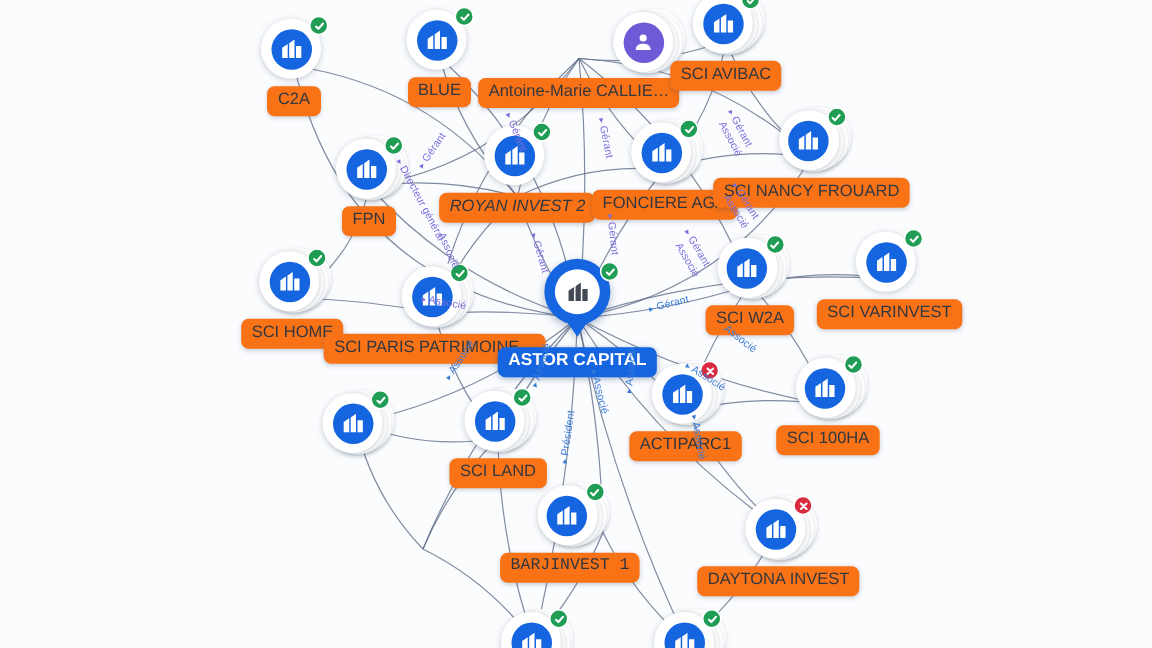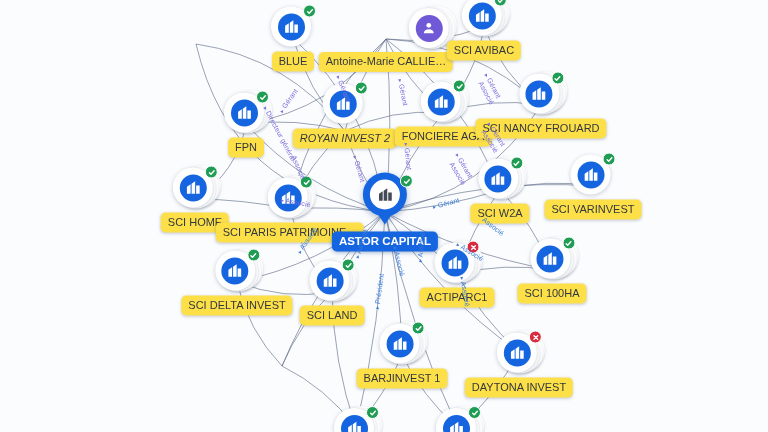--- a/index.html
+++ b/index.html
@@ -125,21 +125,21 @@
     display: flex;
     align-items: center;
     justify-content: center;
     position: relative;
     z-index: 2;
   }
 
   
   .nlabel {
     margin-top: 3px;
-    background: #fde047;
+    background: #f97316;
     color: #32373f;
     font-size: 11px;
     line-height: 13px;
     padding: 3px 7px 4px 7px;
     border-radius: 5px;
     white-space: nowrap;
     box-shadow: 0 1px 3px rgba(40,60,90,0.22);
   }
   .node.selected .nlabel {
     background: #1565e0;
@@ -214,20 +214,37 @@
       <path d="M 402 355 Q 422.7 397.1 458 428" fill="none" stroke="#5c6b86" stroke-width="0.8" opacity="0.78"></path>
       <path d="M 519 352 Q 496.1 396.1 458 428" fill="none" stroke="#5c6b86" stroke-width="0.8" opacity="0.78"></path>
       <path d="M 237 282 Q 247.74 330.3 282 366" fill="none" stroke="#5c6b86" stroke-width="0.8" opacity="0.78"></path>
       <path d="M 282 366 Q 326.44 388.12 356 428" fill="none" stroke="#5c6b86" stroke-width="0.8" opacity="0.78"></path>
       <path d="M 290 209 Q 301.04 255.54 332 292" fill="none" stroke="#5c6b86" stroke-width="0.8" opacity="0.78"></path>
       <path d="M 345 131 Q 391.48 108.28 443 113" fill="none" stroke="#5c6b86" stroke-width="0.8" opacity="0.78"></path>
       <path d="M 345 131 Q 308.14 163.4 290 209" fill="none" stroke="#5c6b86" stroke-width="0.8" opacity="0.78"></path>
       <path d="M 196 44 Q 287.9 57.7 345 131" fill="none" stroke="#5c6b86" stroke-width="0.8" opacity="0.78"></path>
     </svg>
   <div id="node-layer">
+      <div class="node" style="left: 196px; top: 44px;">
+        <div class="chip-wrap">
+          <div class="chip">
+            <div class="disc company">
+              <svg width="17" height="17" viewBox="0 0 24 24" aria-hidden="true">
+    <path fill="#ffffff" d="M3 20V10.4l5.2-3.6V20H3zm6.6 0V6l5-3.4V20H9.6zm6.4 0V8.6h5V20h-5zM4.6 12.4h2v1.6h-2v-1.6zm0 3h2V17h-2v-1.6zm6.6-6.2h2v1.6h-2V9.2zm0 3.2h2V14h-2v-1.6zm0 3.2h2V17h-2v-1.6zm6.4-3.2h1.8V14h-1.8v-1.6zm0 3.2h1.8V17h-1.8v-1.6z"></path>
+  </svg>
+            </div>
+          </div>
+          <div class="badge ok">
+            <svg width="8" height="8" viewBox="0 0 24 24">
+              <path fill="none" stroke="#ffffff" stroke-width="4.2" stroke-linecap="round" stroke-linejoin="round" d="M5 12.6l4.6 4.6L19 6.6"></path>
+            </svg>
+          </div>
+        </div>
+        <div class="nlabel">C2A</div>
+      </div>
       <div class="node" style="left: 293px; top: 38px;">
         <div class="chip-wrap">
           <div class="chip">
             <div class="disc company">
               <svg width="17" height="17" viewBox="0 0 24 24" aria-hidden="true">
     <path fill="#ffffff" d="M3 20V10.4l5.2-3.6V20H3zm6.6 0V6l5-3.4V20H9.6zm6.4 0V8.6h5V20h-5zM4.6 12.4h2v1.6h-2v-1.6zm0 3h2V17h-2v-1.6zm6.6-6.2h2v1.6h-2V9.2zm0 3.2h2V14h-2v-1.6zm0 3.2h2V17h-2v-1.6zm6.4-3.2h1.8V14h-1.8v-1.6zm0 3.2h1.8V17h-1.8v-1.6z"></path>
   </svg>
             </div>
           </div>
           <div class="badge ok">
@@ -496,21 +513,20 @@
     <path fill="#ffffff" d="M3 20V10.4l5.2-3.6V20H3zm6.6 0V6l5-3.4V20H9.6zm6.4 0V8.6h5V20h-5zM4.6 12.4h2v1.6h-2v-1.6zm0 3h2V17h-2v-1.6zm6.6-6.2h2v1.6h-2V9.2zm0 3.2h2V14h-2v-1.6zm0 3.2h2V17h-2v-1.6zm6.4-3.2h1.8V14h-1.8v-1.6zm0 3.2h1.8V17h-1.8v-1.6z"></path>
   </svg>
             </div>
           </div>
           <div class="badge ok">
             <svg width="8" height="8" viewBox="0 0 24 24">
               <path fill="none" stroke="#ffffff" stroke-width="4.2" stroke-linecap="round" stroke-linejoin="round" d="M5 12.6l4.6 4.6L19 6.6"></path>
             </svg>
           </div>
         </div>
-        <div class="nlabel">SCI DELTA INVEST</div>
       </div>
       <div class="node" style="left: 332px; top: 292px; text-align: center;">
         <div class="chip-wrap">
           <div class="stack s1"></div>
           <div class="stack s2"></div>
           <div class="stack s3"></div>
           <div class="chip">
             <div class="disc company">
               <svg width="17" height="17" viewBox="0 0 24 24" aria-hidden="true">
     <path fill="#ffffff" d="M3 20V10.4l5.2-3.6V20H3zm6.6 0V6l5-3.4V20H9.6zm6.4 0V8.6h5V20h-5zM4.6 12.4h2v1.6h-2v-1.6zm0 3h2V17h-2v-1.6zm6.6-6.2h2v1.6h-2V9.2zm0 3.2h2V14h-2v-1.6zm0 3.2h2V17h-2v-1.6zm6.4-3.2h1.8V14h-1.8v-1.6zm0 3.2h1.8V17h-1.8v-1.6z"></path>
@@ -518,21 +534,21 @@
             </div>
           </div>
           <div class="badge ok">
             <svg width="8" height="8" viewBox="0 0 24 24">
               <path fill="none" stroke="#ffffff" stroke-width="4.2" stroke-linecap="round" stroke-linejoin="round" d="M5 12.6l4.6 4.6L19 6.6"></path>
             </svg>
           </div>
         </div>
         <div class="nlabel">SCI LAND</div>
       </div>
-      <div class="node" style="left: 402px; top: 355px;">
+      <div class="node" style="left: 380px; top: 355px; font-family: Liberation Mono, monospace;">
         <div class="chip-wrap">
           <div class="stack s1"></div>
           <div class="stack s2"></div>
           <div class="stack s3"></div>
           <div class="chip">
             <div class="disc company">
               <svg width="17" height="17" viewBox="0 0 24 24" aria-hidden="true">
     <path fill="#ffffff" d="M3 20V10.4l5.2-3.6V20H3zm6.6 0V6l5-3.4V20H9.6zm6.4 0V8.6h5V20h-5zM4.6 12.4h2v1.6h-2v-1.6zm0 3h2V17h-2v-1.6zm6.6-6.2h2v1.6h-2V9.2zm0 3.2h2V14h-2v-1.6zm0 3.2h2V17h-2v-1.6zm6.4-3.2h1.8V14h-1.8v-1.6zm0 3.2h1.8V17h-1.8v-1.6z"></path>
   </svg>
             </div>

